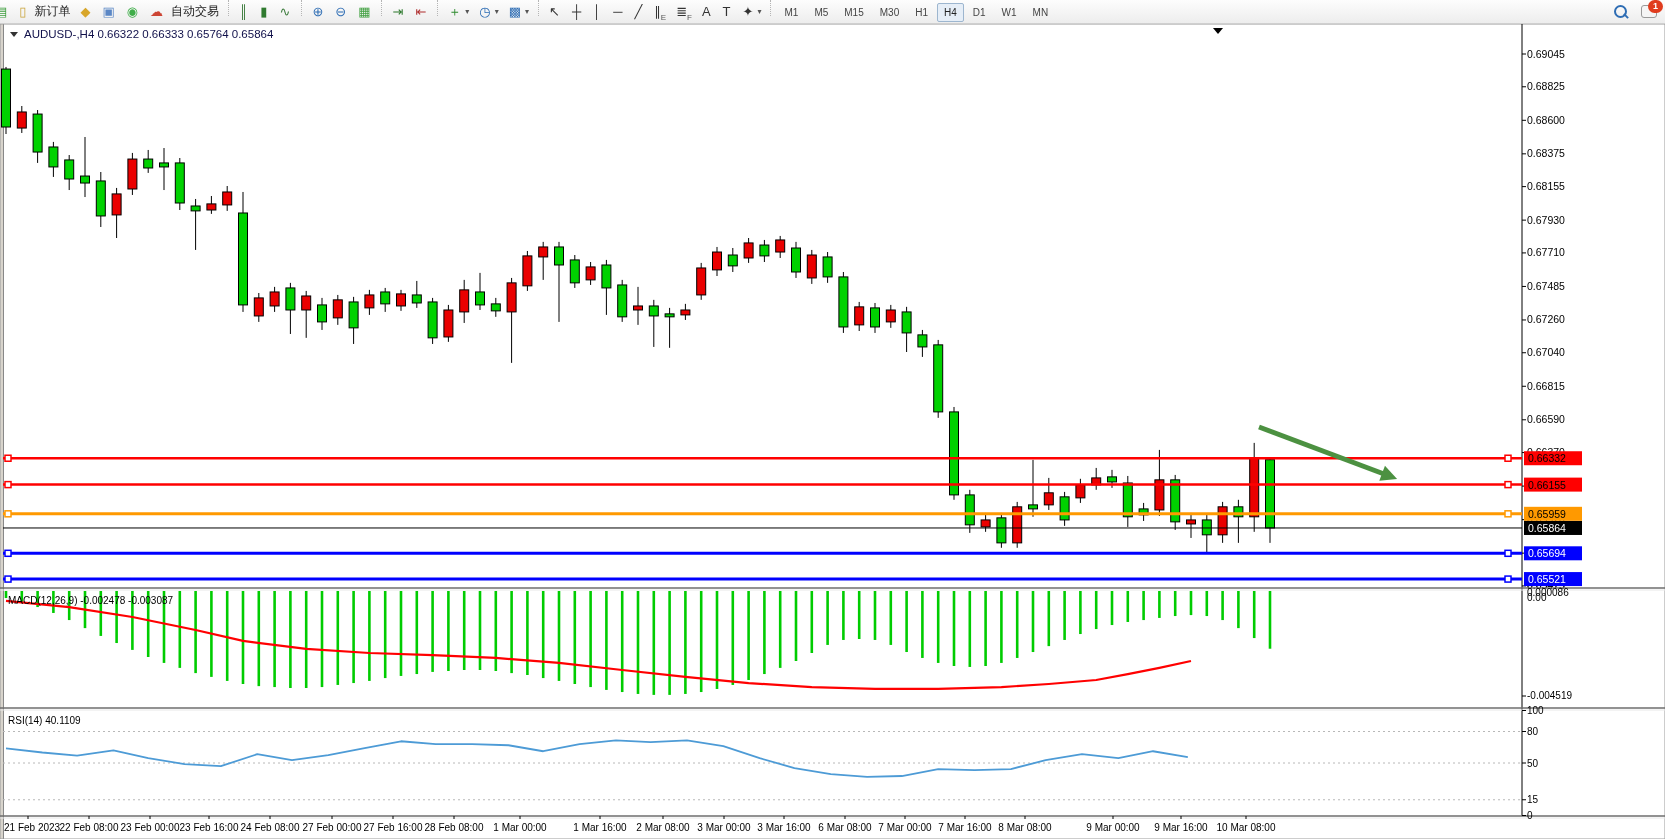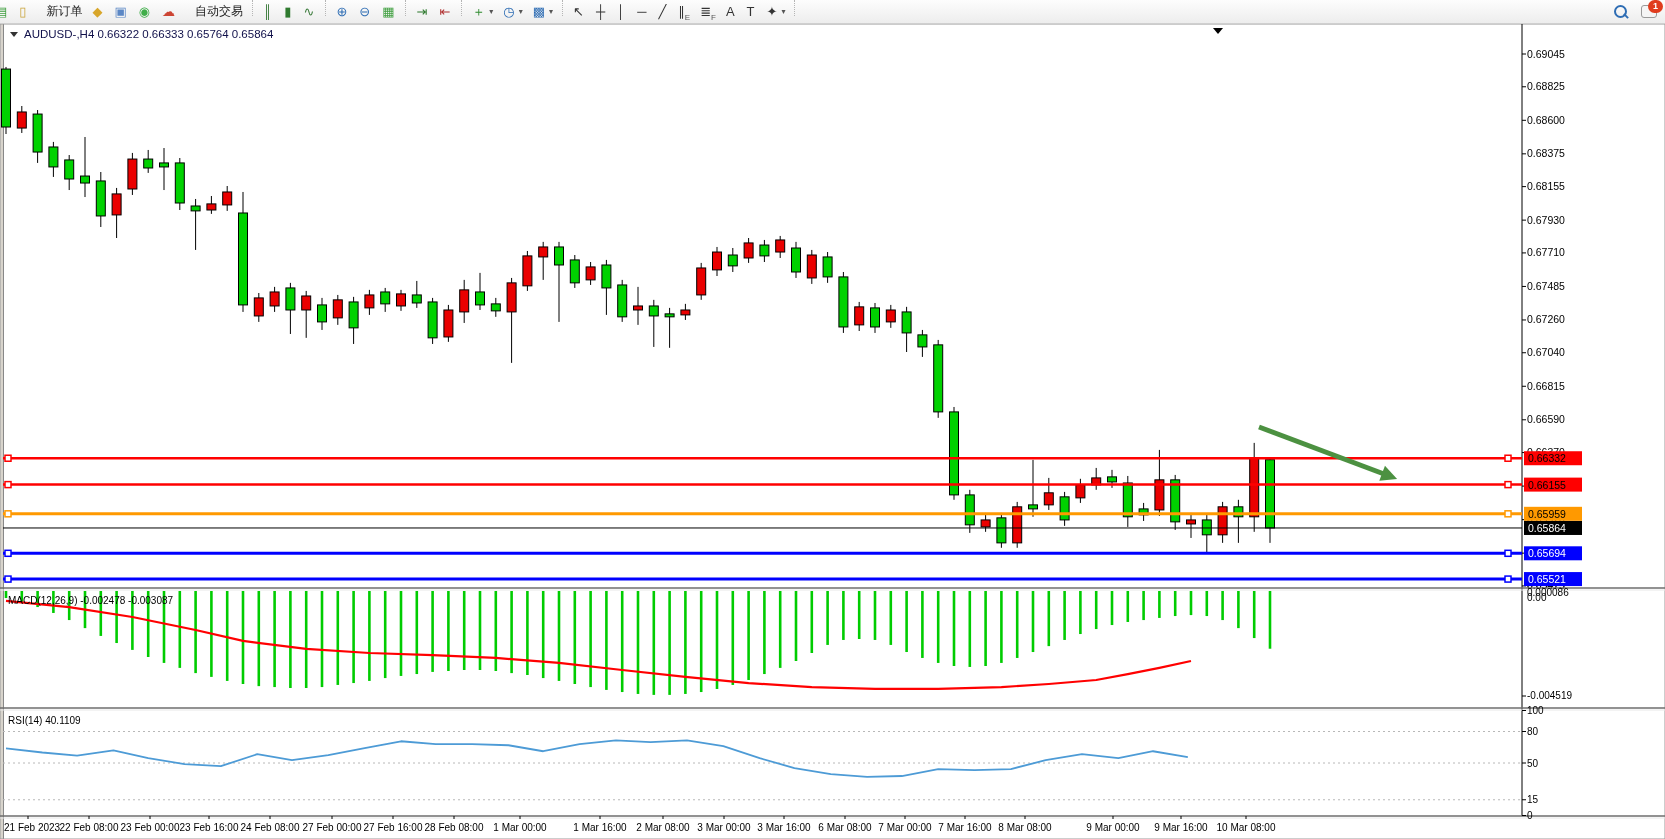--- a/index.html
+++ b/index.html
@@ -8,21 +8,21 @@
   #toolbar{position:absolute;left:0;top:0;width:1665px;height:23px;
     background:linear-gradient(#fdfdfd,#ededed);border-bottom:1px solid #cfcfcf;
     display:flex;align-items:center;white-space:nowrap;overflow:hidden;}
   .tb-btn{display:inline-flex;align-items:center;height:20px;padding:0 3px;margin:0 1px;
     border:1px solid transparent;border-radius:2px;font-size:12px;color:#333;cursor:default;}
   .tb-btn .glyph{font-size:13px;line-height:13px;margin-right:2px;}
   .tb-btn .sub{font-size:8px;color:#555;margin-left:-2px;align-self:flex-end;}
   .tb-btn .dd{font-size:8px;color:#555;margin-left:2px;}
   .tb-sep{display:inline-block;width:1px;height:16px;margin:0 4px;
     border-left:1px dotted #b5b5b5;}
-  .tb-label{font-size:12px;color:#222;margin-left:18px;}
+  .tb-label{font-size:12px;color:#222;margin-left:6px;}
   .tf-btn{display:inline-block;font-size:10px;color:#444;padding:3px 6px;margin:0 1px;border:1px solid transparent;}
   .tf-btn.active{border:1px solid #9db6cf;background:#e6eef7;border-radius:2px;color:#222;}
   #toolbar-right{margin-left:auto;display:flex;align-items:center;margin-right:8px;}
   .icon-search{position:relative;width:9px;height:9px;border:2px solid #2e6db4;border-radius:50%;display:inline-block;margin-right:14px;}
   .icon-search::after{content:"";position:absolute;left:7px;top:8px;width:6px;height:2px;background:#2e6db4;transform:rotate(45deg);}
   .icon-bubble{position:relative;width:14px;height:11px;border:1px solid #999;border-radius:3px;background:#f5f5f5;display:inline-block;}
   .badge{position:absolute;right:-7px;top:-6px;min-width:13px;height:13px;border-radius:7px;background:#e03c1e;color:#fff;
     font-size:9px;font-weight:bold;text-align:center;line-height:13px;padding:0 1px;}
   
   #chart-wrap{position:absolute;left:0;top:24px;width:1665px;height:815px;background:#fff;}
@@ -89,20 +89,21 @@
           <span class="glyph" style="color: rgb(51, 51, 51);">≣</span>
           <span class="sub">F</span>
         </span><span class="tb-btn">
           <span class="glyph" style="color: rgb(51, 51, 51);">A</span>
         </span><span class="tb-btn">
           <span class="glyph" style="color: rgb(51, 51, 51);">T</span>
         </span><span class="tb-btn">
           <span class="glyph" style="color: rgb(51, 51, 51);">✦</span>
           <span class="dd">▾</span>
         </span><span class="tb-sep"></span></span>
+  <span id="tb-timeframes"><span class="tf-btn">M1</span><span class="tf-btn">M5</span><span class="tf-btn">M15</span><span class="tf-btn">M30</span><span class="tf-btn">H1</span><span class="tf-btn active">H4</span><span class="tf-btn">D1</span><span class="tf-btn">W1</span><span class="tf-btn">MN</span></span>
   <span id="toolbar-right">
     <span class="icon-search"></span>
     <span class="icon-bubble">
       <span class="badge">1</span>
     </span>
   </span>
 </div>
 
 <div id="chart-wrap"><svg width="1665" height="815">
         <rect x="0" y="0" width="3" height="815" fill="#d8d4cc"></rect>

